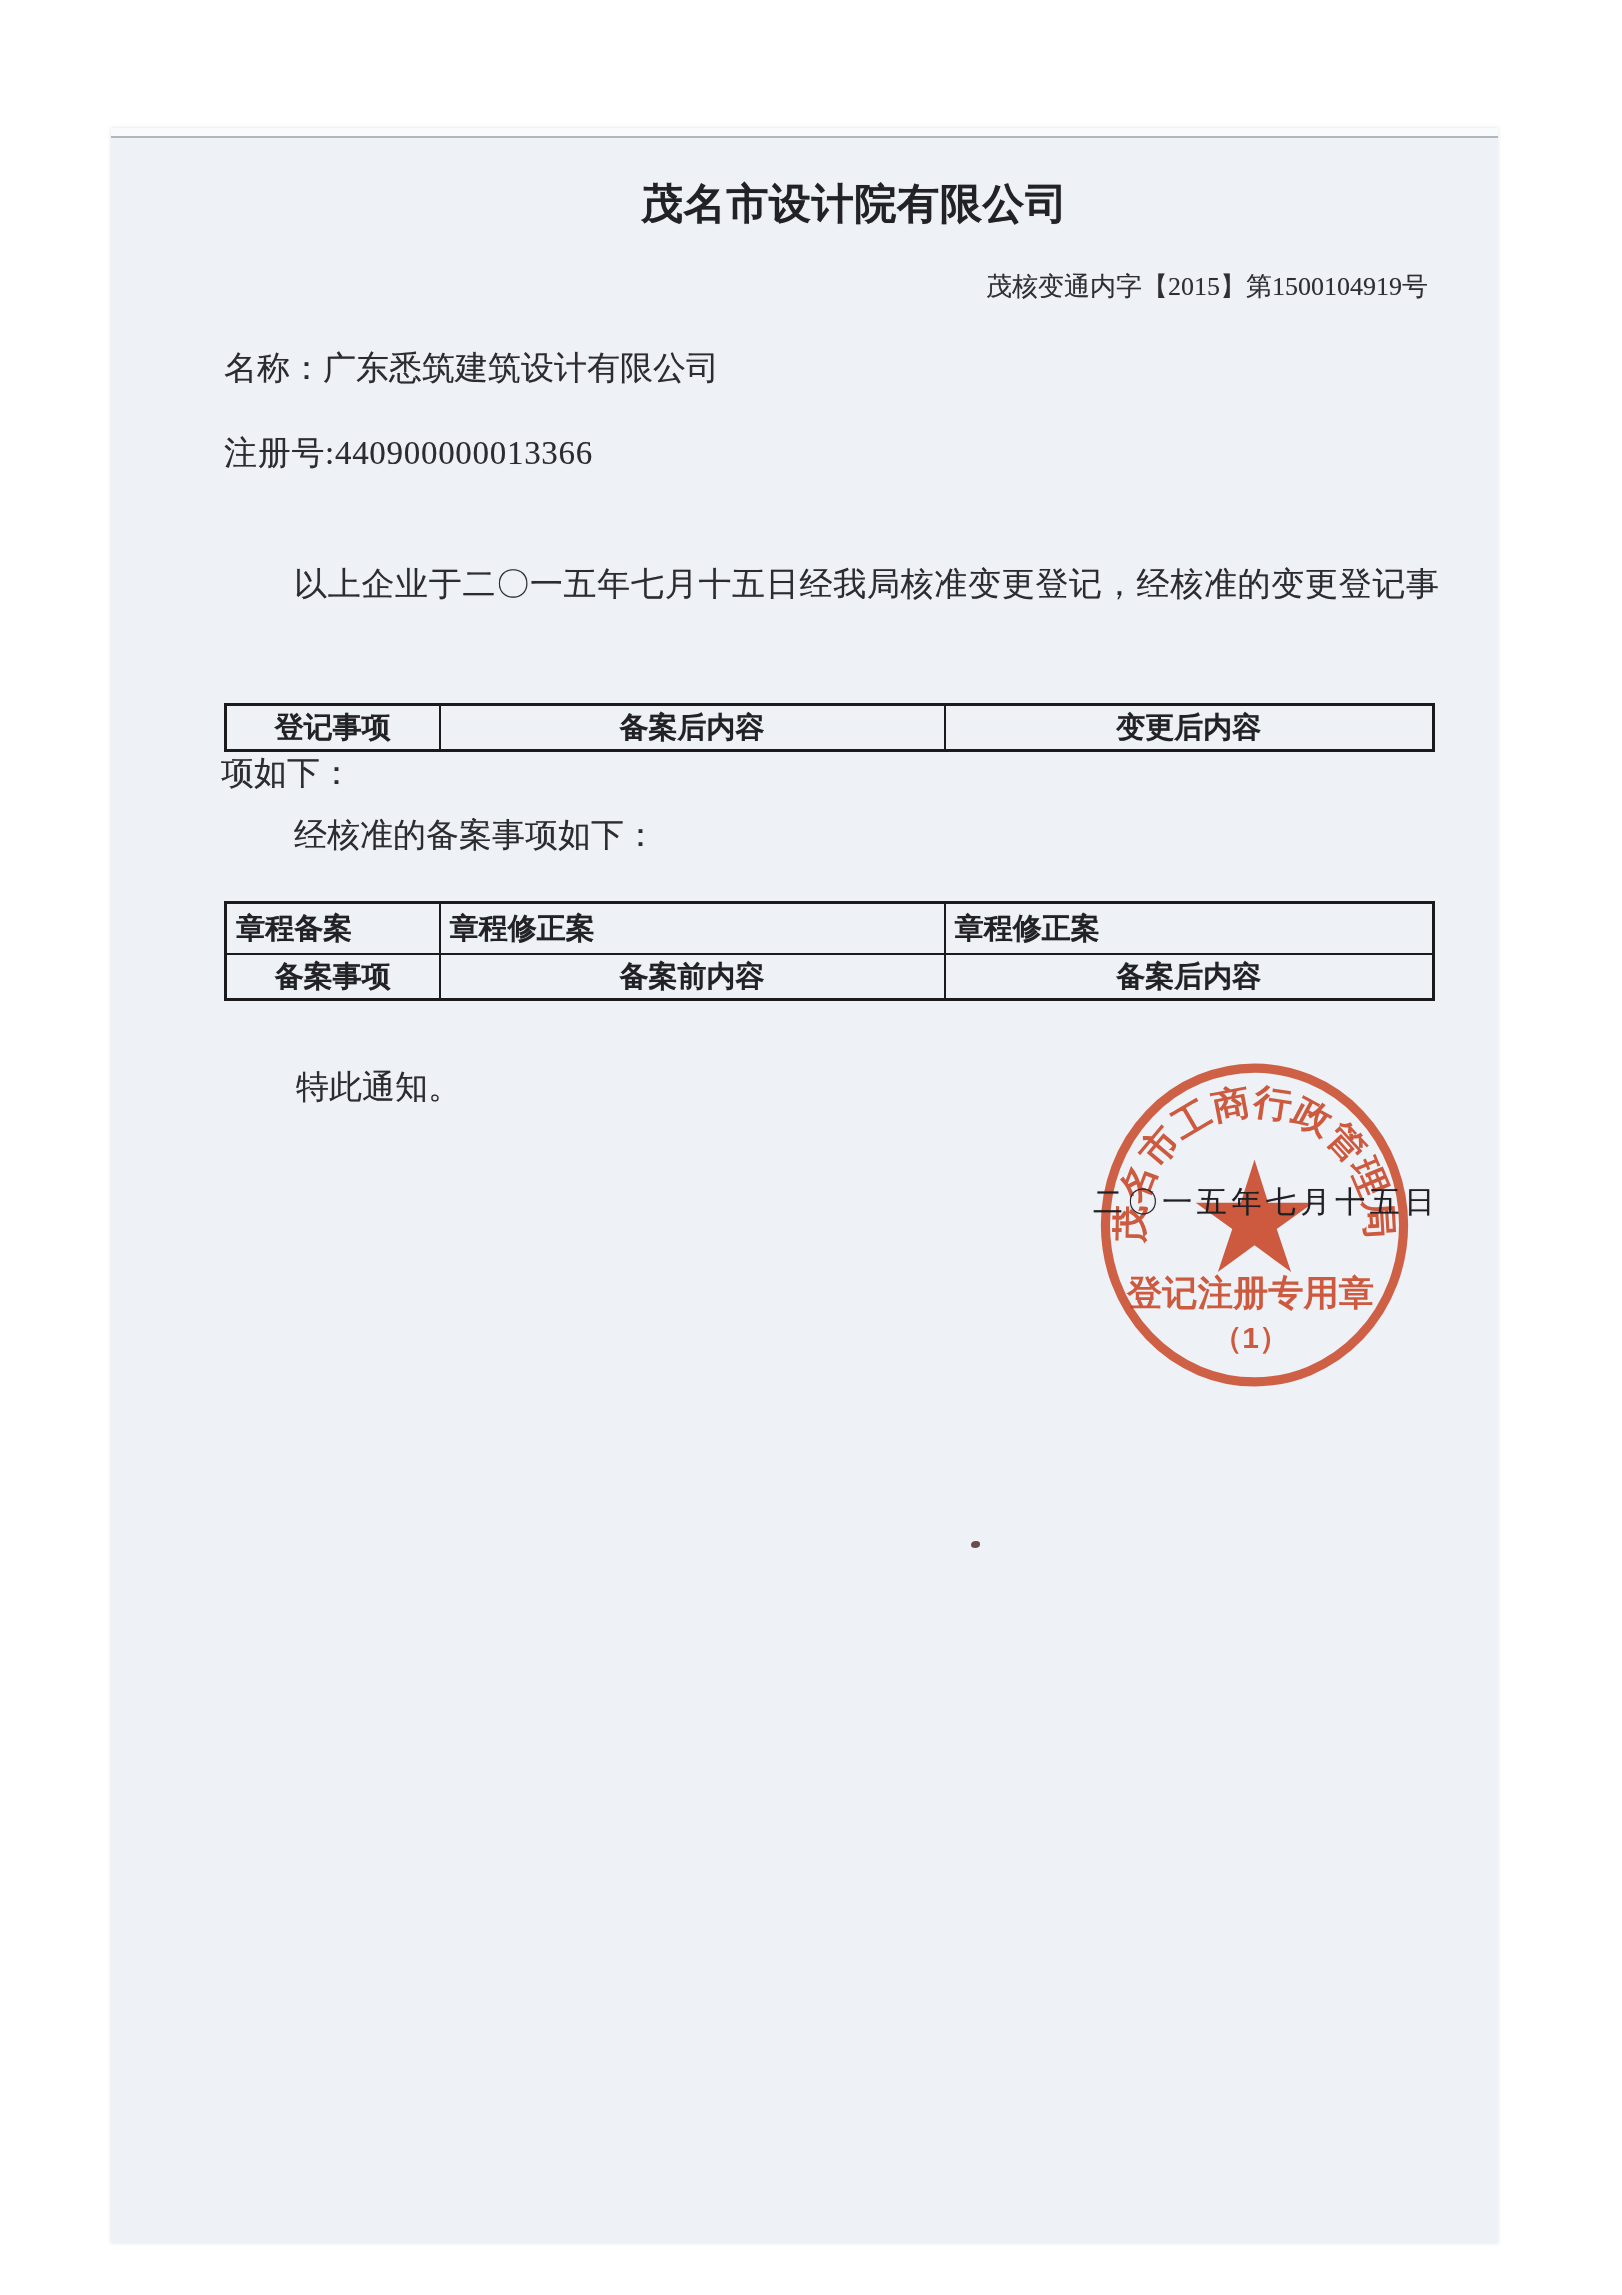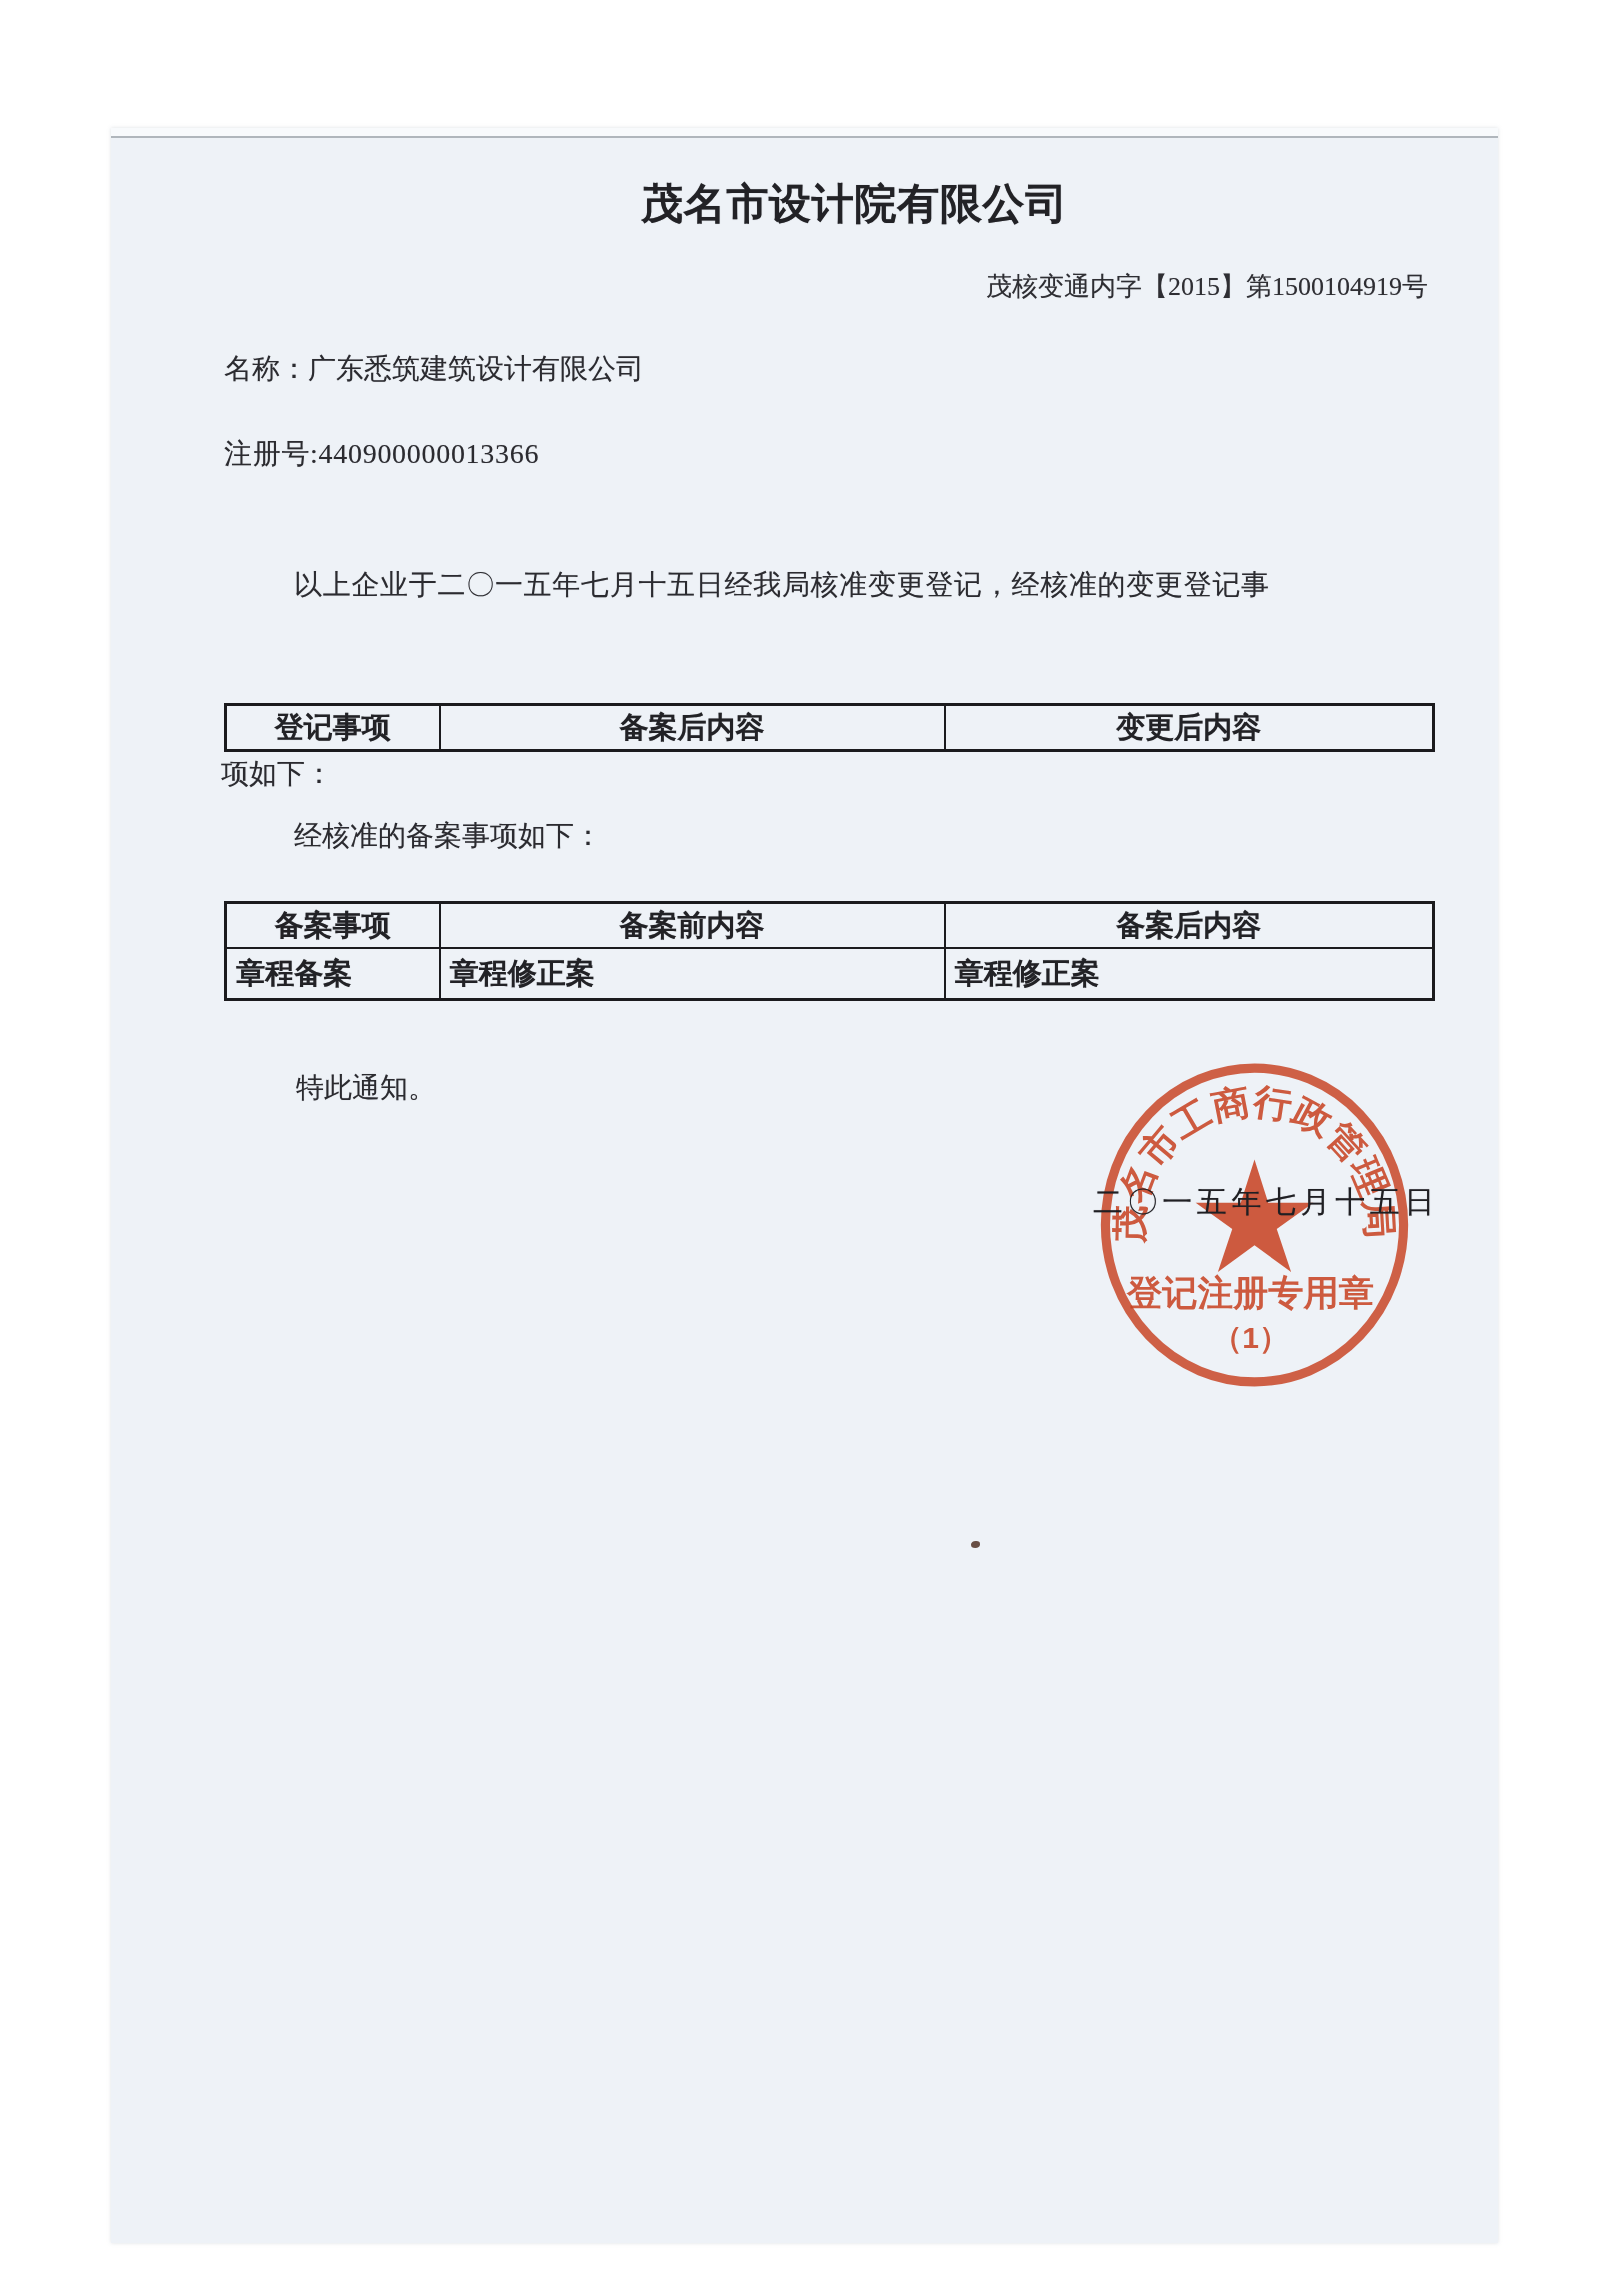--- a/index.html
+++ b/index.html
@@ -21,21 +21,21 @@
   .doc-title{
     position:absolute;left:530px;top:52px;width:393px;
     font-family:"Liberation Sans", sans-serif;font-weight:700;
     font-size:42px;line-height:47px;letter-spacing:0.7px;color:#222226;
     text-shadow:0 0 0.7px rgba(30,30,35,.5);white-space:nowrap;
   }
   .doc-number{
     position:absolute;right:70px;top:143px;
     font-size:26px;line-height:31px;letter-spacing:0px;color:#2e2e33;white-space:nowrap;
   }
-  .line{position:absolute;font-size:28px;line-height:39px;white-space:nowrap;text-align:center;}
+  .line{position:absolute;font-size:33px;line-height:39px;white-space:nowrap;text-align:center;}
   .name-line{left:113px;top:221px;}
   .regno-line{left:113px;top:306px;letter-spacing:0.7px;}
   .para-1{left:183px;top:437px;letter-spacing:0.7px;}
   .para-2{left:110px;top:626px;}
   .filing-intro{left:183px;top:688px;}
   .closing{left:185px;top:940px;}
   table.doc-table{
     position:absolute;left:113px;width:1209px;
     border-collapse:collapse;table-layout:fixed;
     font-family:"Liberation Sans", sans-serif;color:#222226;
@@ -101,28 +101,28 @@
     <div class="line ink filing-intro">经核准的备案事项如下：</div>
 
     <table class="doc-table t2">
       <colgroup>
           <col style="width:214px">
           <col style="width:505px">
           <col style="width:489px">
         </colgroup>
       <tbody>
           <tr>
+        <td>章程备案</td>
+        <td>章程修正案</td>
+        <td>章程修正案</td>
+      </tr>
+      <tr>
         <th>备案事项</th>
         <th>备案前内容</th>
         <th>备案后内容</th>
-      </tr>
-      <tr>
-        <td>章程备案</td>
-        <td>章程修正案</td>
-        <td>章程修正案</td>
       </tr>
     </tbody>
       </table>
 
     <div class="line ink closing">特此通知。</div>
 
     <div class="seal-wrap">
       <svg width="327" height="340" viewBox="-250 -260 500 520" xmlns="http://www.w3.org/2000/svg">
         <ellipse cx="0" cy="0" rx="228" ry="240" fill="none" stroke="#c7401f" stroke-width="14" opacity="0.82"></ellipse>
         <path id="sealArcPath" d="M -168,34 A 171,171 0 1 1 168,34" fill="none"></path>

